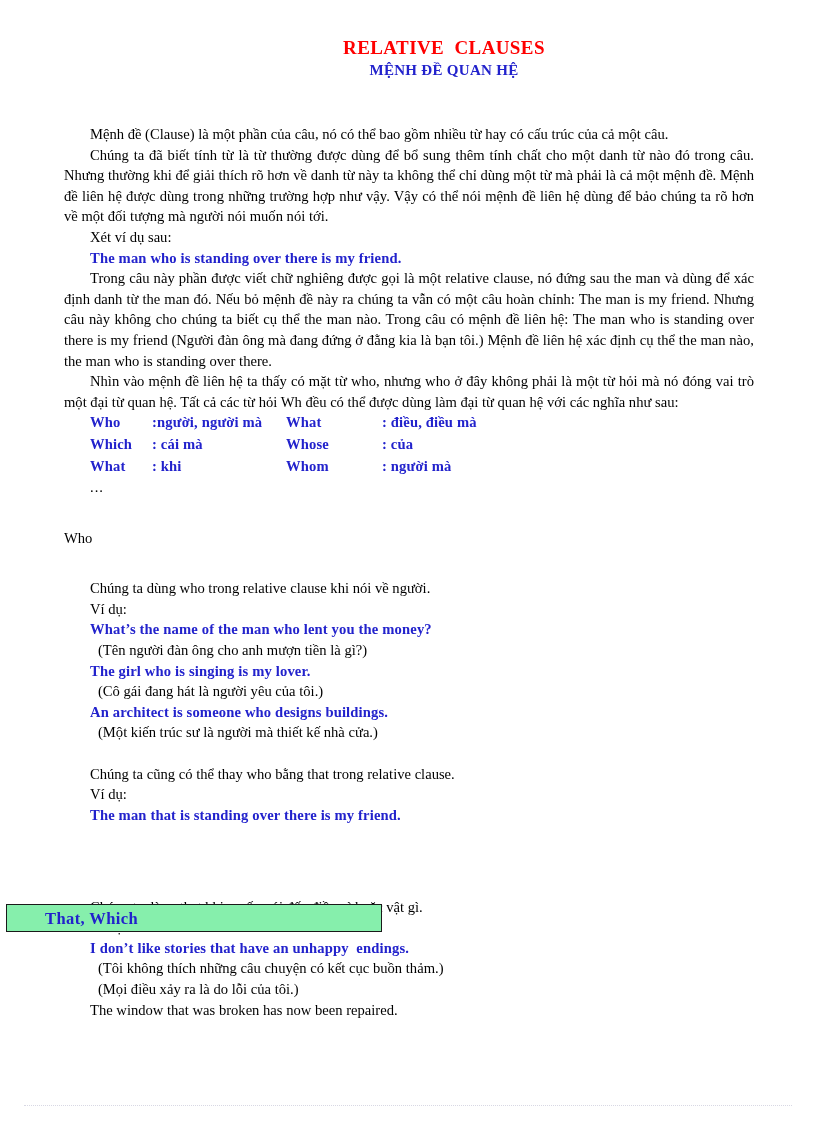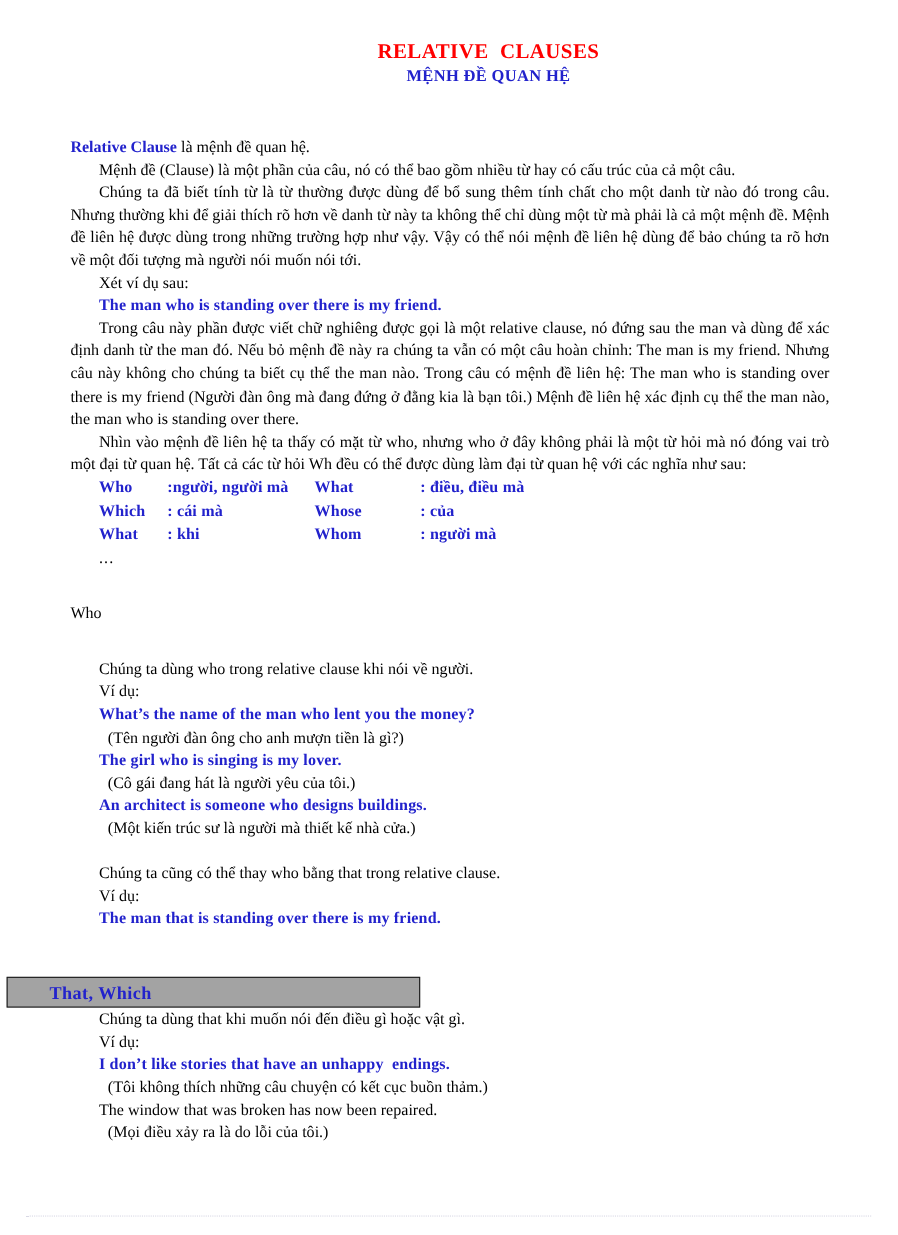--- a/index.html
+++ b/index.html
@@ -121,21 +121,22 @@
   }
 
   
   .section-box {
     position: absolute;
     left: 6px;
     width: 376px;
     height: 28px;
     border: 1.5px solid #1a1a1a;
     box-sizing: border-box;
-    background: #a3a3a3;
+    background: #86efac;
+    margin-top: 16px;
   }
   .section-box .label {
     position: absolute;
     left: 38px;
     top: 3px;
     color: #2222cc;
     font-weight: bold;
     font-size: 16.5px;
     line-height: 21px;
     white-space: pre;
@@ -157,21 +158,20 @@
 
 <div class="page">
 
   <div class="title-block">
     <div class="title-en">RELATIVE  CLAUSES</div>
     <div class="title-vi">MỆNH ĐỀ QUAN HỆ</div>
   </div>
 
   <div class="body-area">
 
-    <p class="line flush"><span class="b-blue">Relative Clause</span><span> là mệnh đề quan hệ.</span></p>
 
     <p class="para">Mệnh đề (Clause) là một phần của câu, nó có thể bao gồm nhiều từ hay có cấu trúc của cả một câu.</p>
 
     <p class="para">Chúng ta đã biết tính từ là từ thường được dùng để bổ sung thêm tính chất cho một danh từ nào đó trong câu. Nhưng thường khi để giải thích rõ hơn về danh từ này ta không thể chỉ dùng một từ mà phải là cả một mệnh đề. Mệnh đề liên hệ được dùng trong những trường hợp như vậy.  Vậy có thể nói mệnh đề liên hệ dùng để bảo chúng ta rõ hơn về một đối tượng mà người nói muốn nói tới.</p>
 
     <p class="line">Xét ví dụ sau:</p>
 
     <p class="blue-sentence">The man who is standing over there is my friend.</p>
 
     <p class="para">Trong câu này phần được viết chữ nghiêng được gọi là một relative clause, nó đứng sau the man và dùng để xác định danh từ the man đó. Nếu bỏ mệnh đề này ra chúng ta vẫn có một câu hoàn chỉnh: The man is my friend. Nhưng câu này không cho chúng ta biết cụ thể the man nào. Trong câu có mệnh đề liên hệ: The man who is standing over there is my friend (Người đàn ông mà đang đứng ở đằng kia là bạn tôi.) Mệnh đề liên hệ xác định cụ thể the man nào, the man who is standing over there.</p>
@@ -230,23 +230,23 @@
     <div class="blank big"></div>
     <div class="blank"></div>
     <div class="blank"></div>
 
     <p class="line">Chúng ta dùng that khi muốn nói đến điều gì hoặc vật gì.</p>
     <p class="line">Ví dụ:</p>
 
     <p class="blue-sentence">I don’t like stories that have an unhappy  endings.</p>
     <p class="line hang">(Tôi không thích những câu chuyện có kết cục buồn thảm.)</p>
 
+    <p class="line hang">(Mọi điều xảy ra là do lỗi của tôi.)</p>
+
     <p class="line">The window that was broken has now been repaired.</p>
-
-    <p class="line hang">(Mọi điều xảy ra là do lỗi của tôi.)</p>
 
   </div>
 
   <div class="section-box" style="top:888px;">
     <div class="label">That, Which</div>
   </div>
 
   <div class="footer-rule"></div>
 
 </div>

